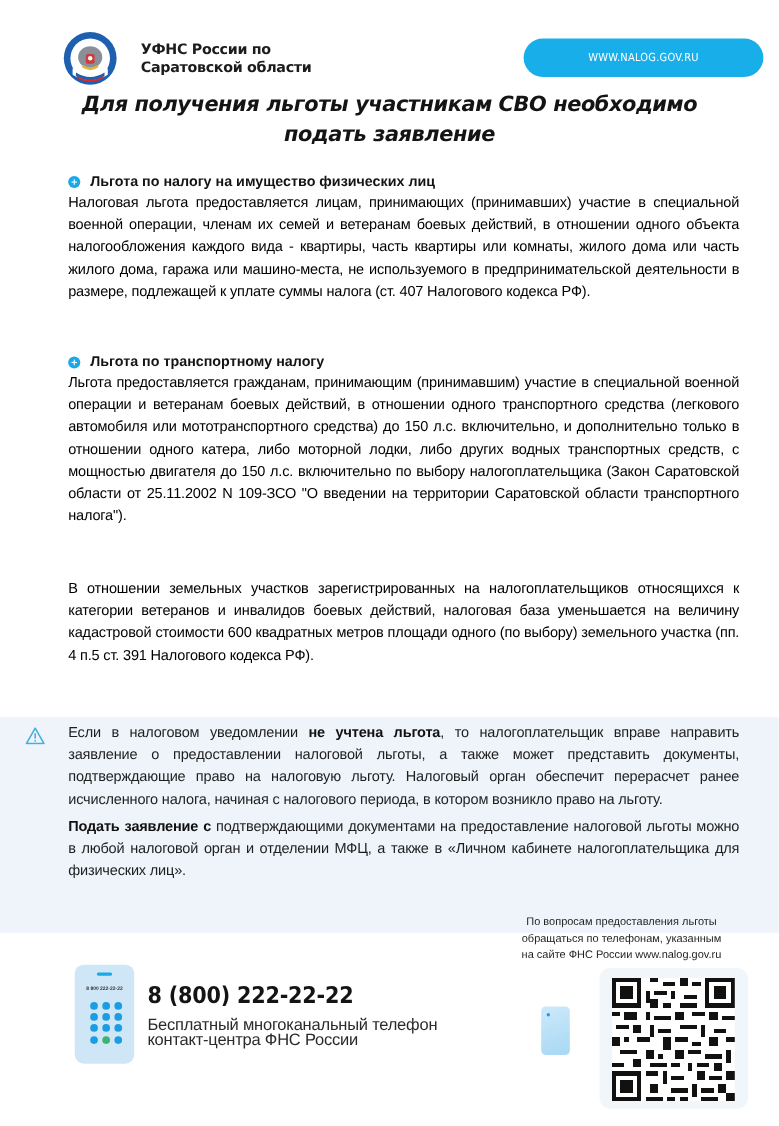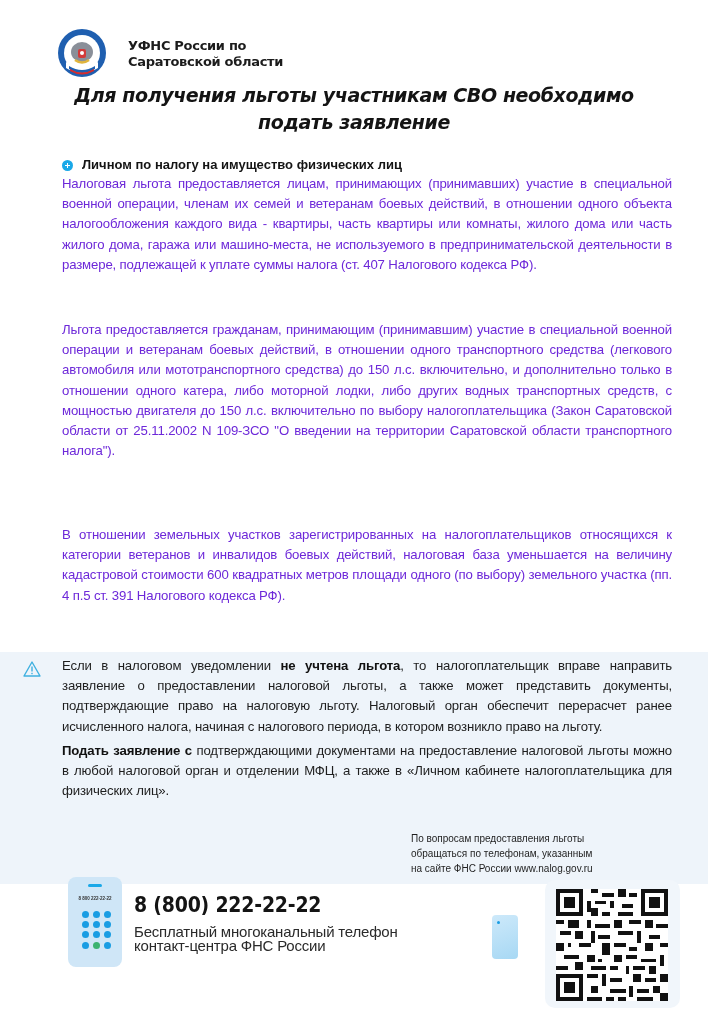--- a/index.html
+++ b/index.html
@@ -11,29 +11,29 @@
   .org-name { position: absolute; left: 128px; top: 38px; font-size: 13px; line-height: 16px; font-weight: bold; color: #1c1c1c; font-family: "DejaVu Sans", sans-serif; letter-spacing: -0.3px; }
   .site-btn { position: absolute; left: 476px; top: 35px; width: 218px; height: 35px; border-radius: 18px; background: #18aeea; color: #ffffff; font-size: 10px; font-family: "DejaVu Sans Condensed", "DejaVu Sans", sans-serif; letter-spacing: 0.2px; display: flex; align-items: center; justify-content: center; }
 
   .title { position: absolute; left: 40px; top: 82px; width: 628px; text-align: center; font-size: 19px; line-height: 27px; font-weight: bold; color: #141414; font-family: "DejaVu Sans", sans-serif; letter-spacing: -0.4px; font-style: italic; }
 
   .section { position: absolute; left: 62px; width: 610px; }
   .sec-head { display: flex; align-items: center; font-size: 13px; font-weight: bold; line-height: 18px; color: #141414; margin-left: 0; }
   .sec-head .bullet { width: 11px; height: 11px; border-radius: 50%; background: #1aa8e8; margin-right: 9px; position: relative; flex: none; }
   .sec-head .bullet::before { content: ""; position: absolute; left: 3px; top: 5px; width: 5px; height: 1.4px; background: #fff; }
   .sec-head .bullet::after { content: ""; position: absolute; left: 4.8px; top: 3px; width: 1.4px; height: 5px; background: #fff; }
-  .sec-body { font-size: 13.2px; line-height: 20.2px; text-align: justify; color: #6d28d9; letter-spacing: -0.15px; }
-
-  .info-box { position: absolute; left: 0; top: 652px; width: 708px; height: 232px; background: #eef4fa; }
+  .sec-body { font-size: 13.2px; line-height: 20.2px; text-align: justify; color: #000000; letter-spacing: -0.15px; }
+
+  .info-box { position: absolute; left: 0; top: 652px; width: 708px; height: 196px; background: #eef4fa; }
   .warn-icon { position: absolute; left: 23px; top: 9px; width: 18px; height: 16px; }
   .info-text { position: absolute; left: 62px; top: 4px; width: 610px; font-size: 13.2px; line-height: 20.2px; text-align: justify; color: #1e1e1e; letter-spacing: -0.15px; }
   .info-text p { margin-bottom: 4px; }
   .info-text b { font-weight: bold; color: #111; }
 
-  .contact-note { position: absolute; left: 411px; top: 831px; width: 258px; text-align: left; font-size: 10px; line-height: 15px; color: #1e1e1e; }
+  .contact-note { position: absolute; left: 436px; top: 831px; width: 258px; text-align: center; font-size: 10px; line-height: 15px; color: #1e1e1e; }
 
   .phone-card { position: absolute; left: 68px; top: 877px; width: 54px; height: 90px; background: #cfe6f7; border-radius: 8px; }
   .phone-card .slot { position: absolute; left: 20px; top: 7px; width: 14px; height: 2.5px; background: #1aa8e8; border-radius: 2px; }
   .phone-card .mini-num { position: absolute; left: 0; top: 19px; width: 54px; text-align: center; font-size: 4.5px; font-weight: bold; color: #333; }
   .phone-card .keys { position: absolute; left: 14px; top: 34px; display: grid; grid-template-columns: repeat(3, 7px); gap: 3.2px 4px; }
   .phone-card .key { width: 7px; height: 7px; border-radius: 50%; background: #1a9de3; }
   .phone-card .key.green { background: #3cb371; }
 
   .hotline-number { position: absolute; left: 134px; top: 893px; font-size: 21px; font-weight: bold; color: #141414; font-family: "DejaVu Sans Condensed", "DejaVu Sans", sans-serif; letter-spacing: -0.2px; }
   .hotline-desc { position: absolute; left: 134px; top: 925px; font-size: 15px; line-height: 14px; color: #2a2a2a; letter-spacing: -0.2px; }
@@ -55,36 +55,41 @@
     <path d="M13 41 Q25 48 37 41 L37 43 Q25 50 13 43 Z" fill="#d62b2b"></path>
     <ellipse cx="25" cy="24" rx="11" ry="10" fill="#8a8f99"></ellipse>
     <rect x="21" y="21" width="8" height="9" rx="2" fill="#d23a3a"></rect>
     <circle cx="25" cy="25" r="2" fill="#ffffff"></circle>
     <path d="M18 32 Q25 37 32 32" stroke="#e0b43c" stroke-width="2.5" fill="none"></path>
   </svg>
   <div class="org-name">
     <div>УФНС России по</div>
     <div>Саратовской области</div>
   </div>
+  <div class="site-btn">WWW.NALOG.GOV.RU</div>
 </div>
 
 <div class="title">
   <div>Для получения льготы участникам СВО необходимо</div>
   <div>подать заявление</div>
 </div>
 
 <div class="section" style="top:156px;">
   <div class="sec-head">
     <span class="bullet"></span>
-    <span>Личном по налогу на имущество физических лиц</span>
+    <span>Льгота по налогу на имущество физических лиц</span>
   </div>
   <div class="sec-body">Налоговая льгота предоставляется лицам, принимающих (принимавших) участие в специальной военной операции, членам их семей и ветеранам боевых действий, в отношении одного объекта налогообложения каждого вида - квартиры, часть квартиры или комнаты, жилого дома или часть жилого дома, гаража или машино-места, не используемого в предпринимательской деятельности в размере, подлежащей к уплате суммы налога (ст. 407 Налогового кодекса РФ).</div>
 </div>
 
 <div class="section" style="top:320px;">
+  <div class="sec-head">
+    <span class="bullet"></span>
+    <span>Льгота по транспортному налогу</span>
+  </div>
   <div class="sec-body">Льгота предоставляется гражданам, принимающим (принимавшим) участие в специальной военной операции и ветеранам боевых действий, в отношении одного транспортного средства (легкового автомобиля или мототранспортного средства) до 150 л.с. включительно, и дополнительно только в отношении одного катера, либо моторной лодки, либо других водных транспортных средств, с мощностью двигателя до 150 л.с. включительно по выбору налогоплательщика (Закон Саратовской области от 25.11.2002 N 109-ЗСО "О введении на территории Саратовской области транспортного налога").</div>
 </div>
 
 <div class="section" style="top:525px;">
   <div class="sec-body">В отношении земельных участков зарегистрированных на налогоплательщиков относящихся к категории ветеранов и инвалидов боевых действий, налоговая база уменьшается на величину кадастровой стоимости 600 квадратных метров площади одного (по выбору) земельного участка (пп. 4 п.5 ст. 391 Налогового кодекса РФ).</div>
 </div>
 
 <div class="info-box">
   <svg class="warn-icon" viewBox="0 0 18 16">
     <path d="M9 1 L17 15 L1 15 Z" fill="none" stroke="#3fb0e0" stroke-width="1.4" stroke-linejoin="round"></path>

